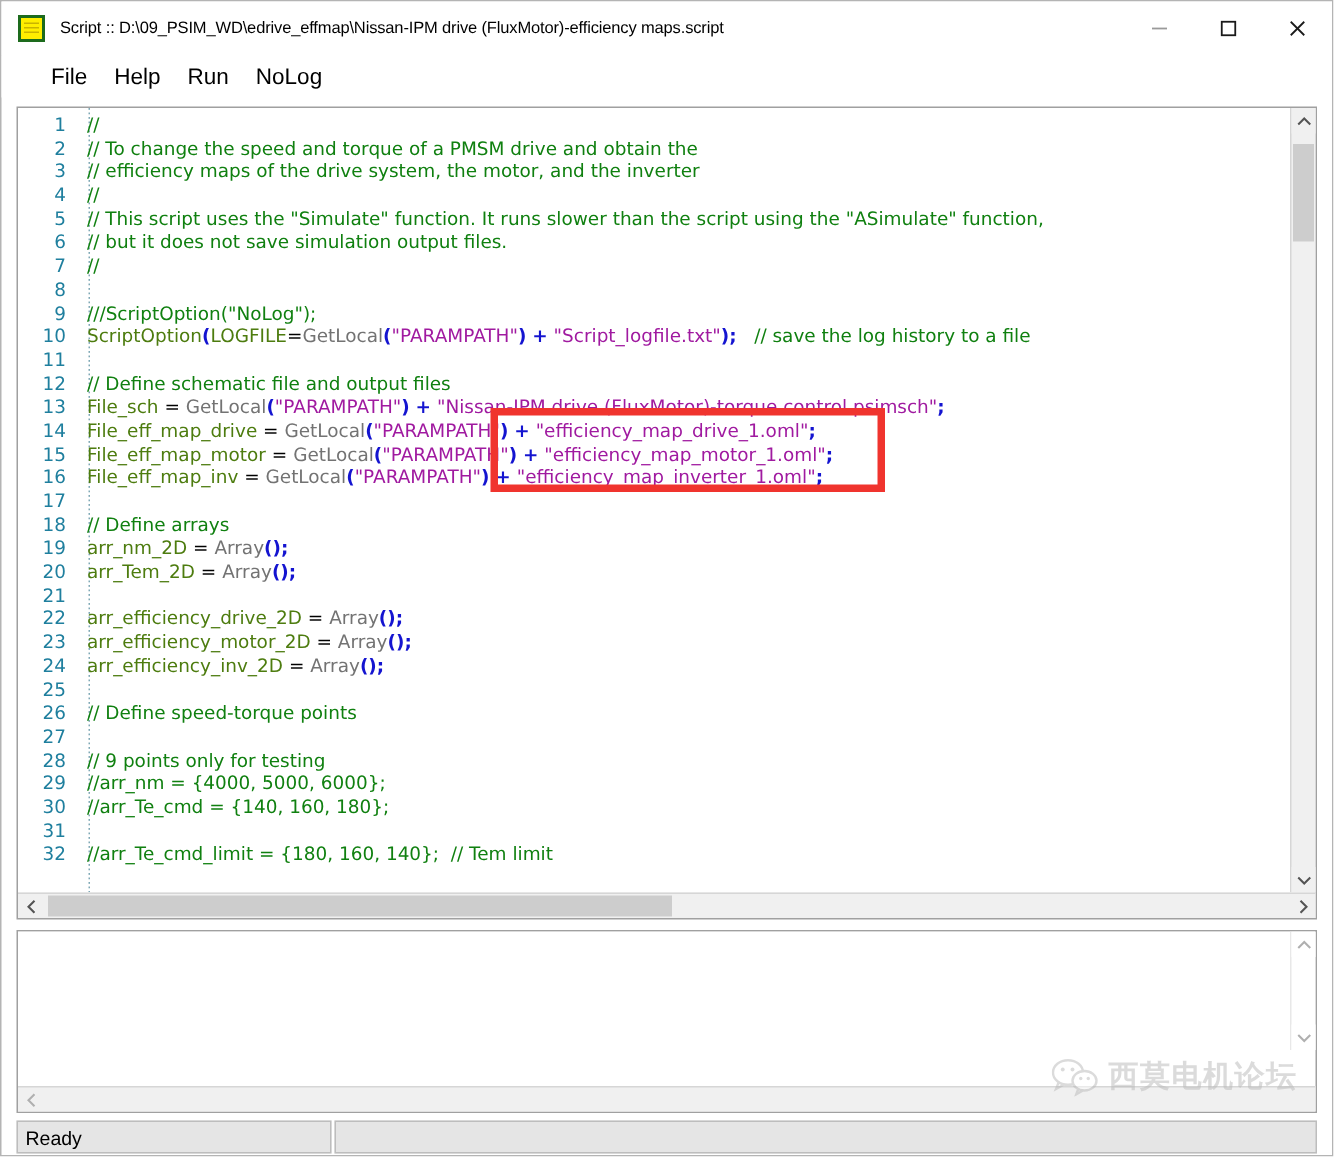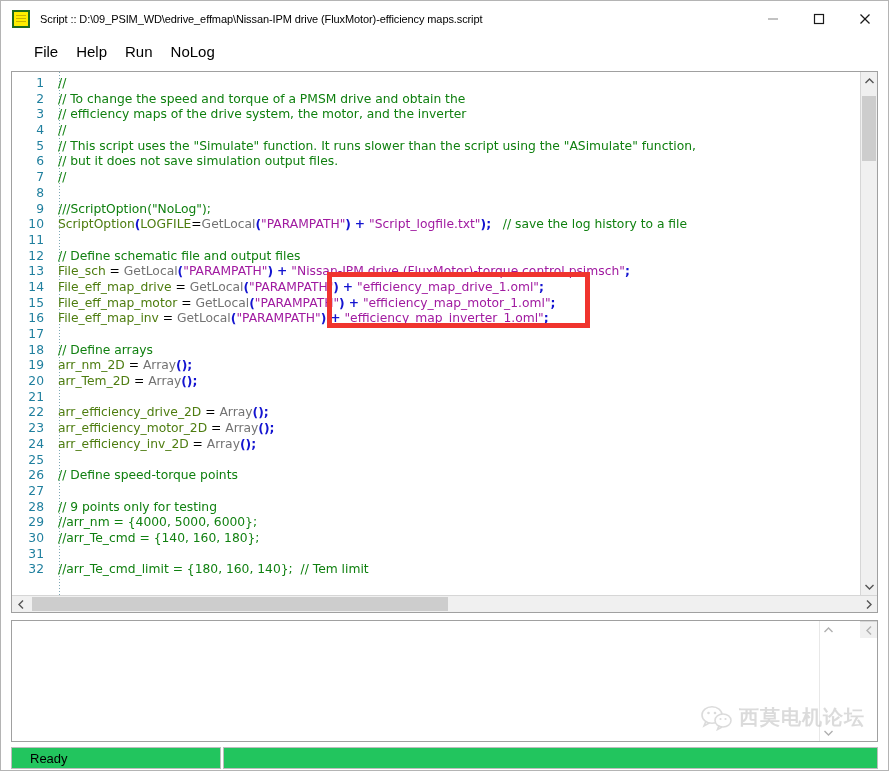--- a/index.html
+++ b/index.html
@@ -203,21 +203,21 @@
   }
 
   
   .output-wrap {
     margin: 7px 10px 0 10px;
     border: 1px solid #a0a0a0;
     background: #ffffff;
     flex: 0 0 auto;
     height: 122px;
     display: flex;
-    flex-direction: row;
+    flex-direction: column;
     position: relative;
     gap: 24px;
   }
   .output-body {
     flex: 1 1 auto;
     display: flex;
     overflow: hidden;
   }
   .output-text {
     flex: 1 1 auto;
@@ -270,24 +270,24 @@
   .statusbar {
     margin: 5px 10px 6px 10px;
     height: 22px;
     display: flex;
     align-items: stretch;
     flex: 0 0 auto;
     gap: 2px;
   }
   .status-panel {
     border: 1px solid #bdbdbd;
-    background: #22c55e;
-    display: flex;
-    align-items: center;
-    padding-left: 18px;
+    background: #e5e5e5;
+    display: flex;
+    align-items: center;
+    padding-left: 5px;
     font-size: 13px;
     color: #000;
   }
   .status-panel.first { width: 210px; flex: 0 0 auto; }
   .status-panel.rest  { flex: 1 1 auto; }
 </style>
 </head>
 <body>
 
 <div id="app">

